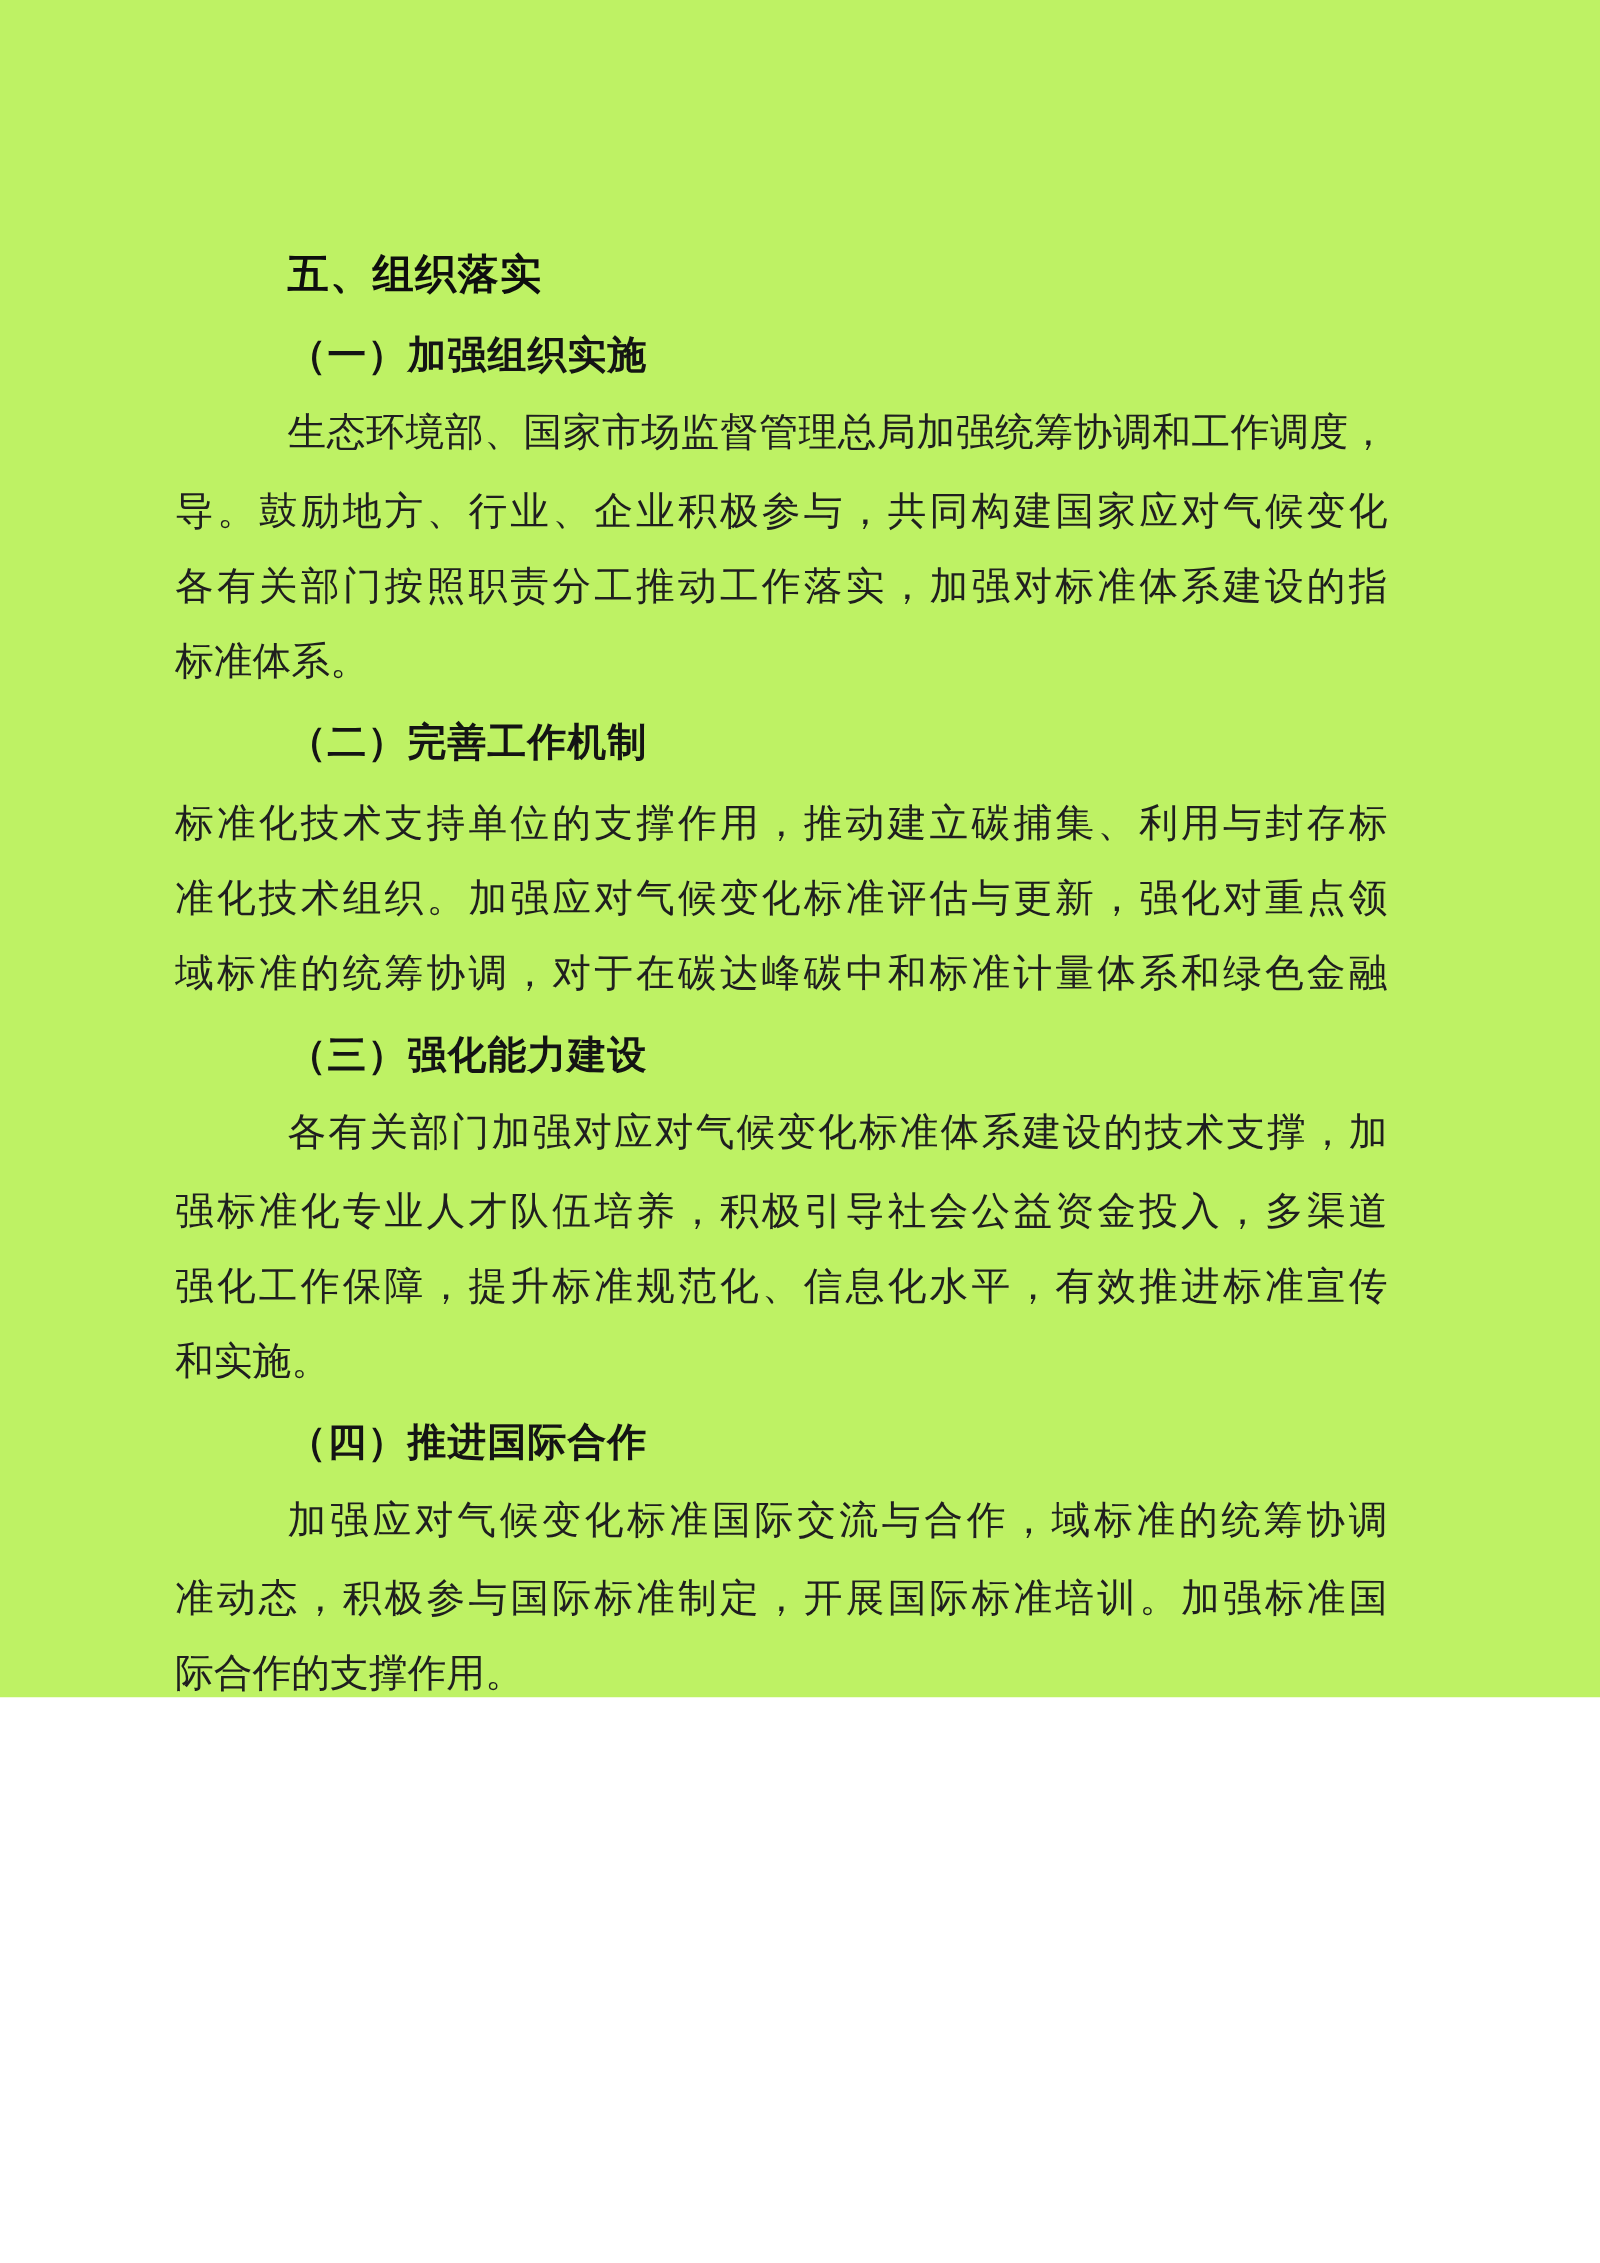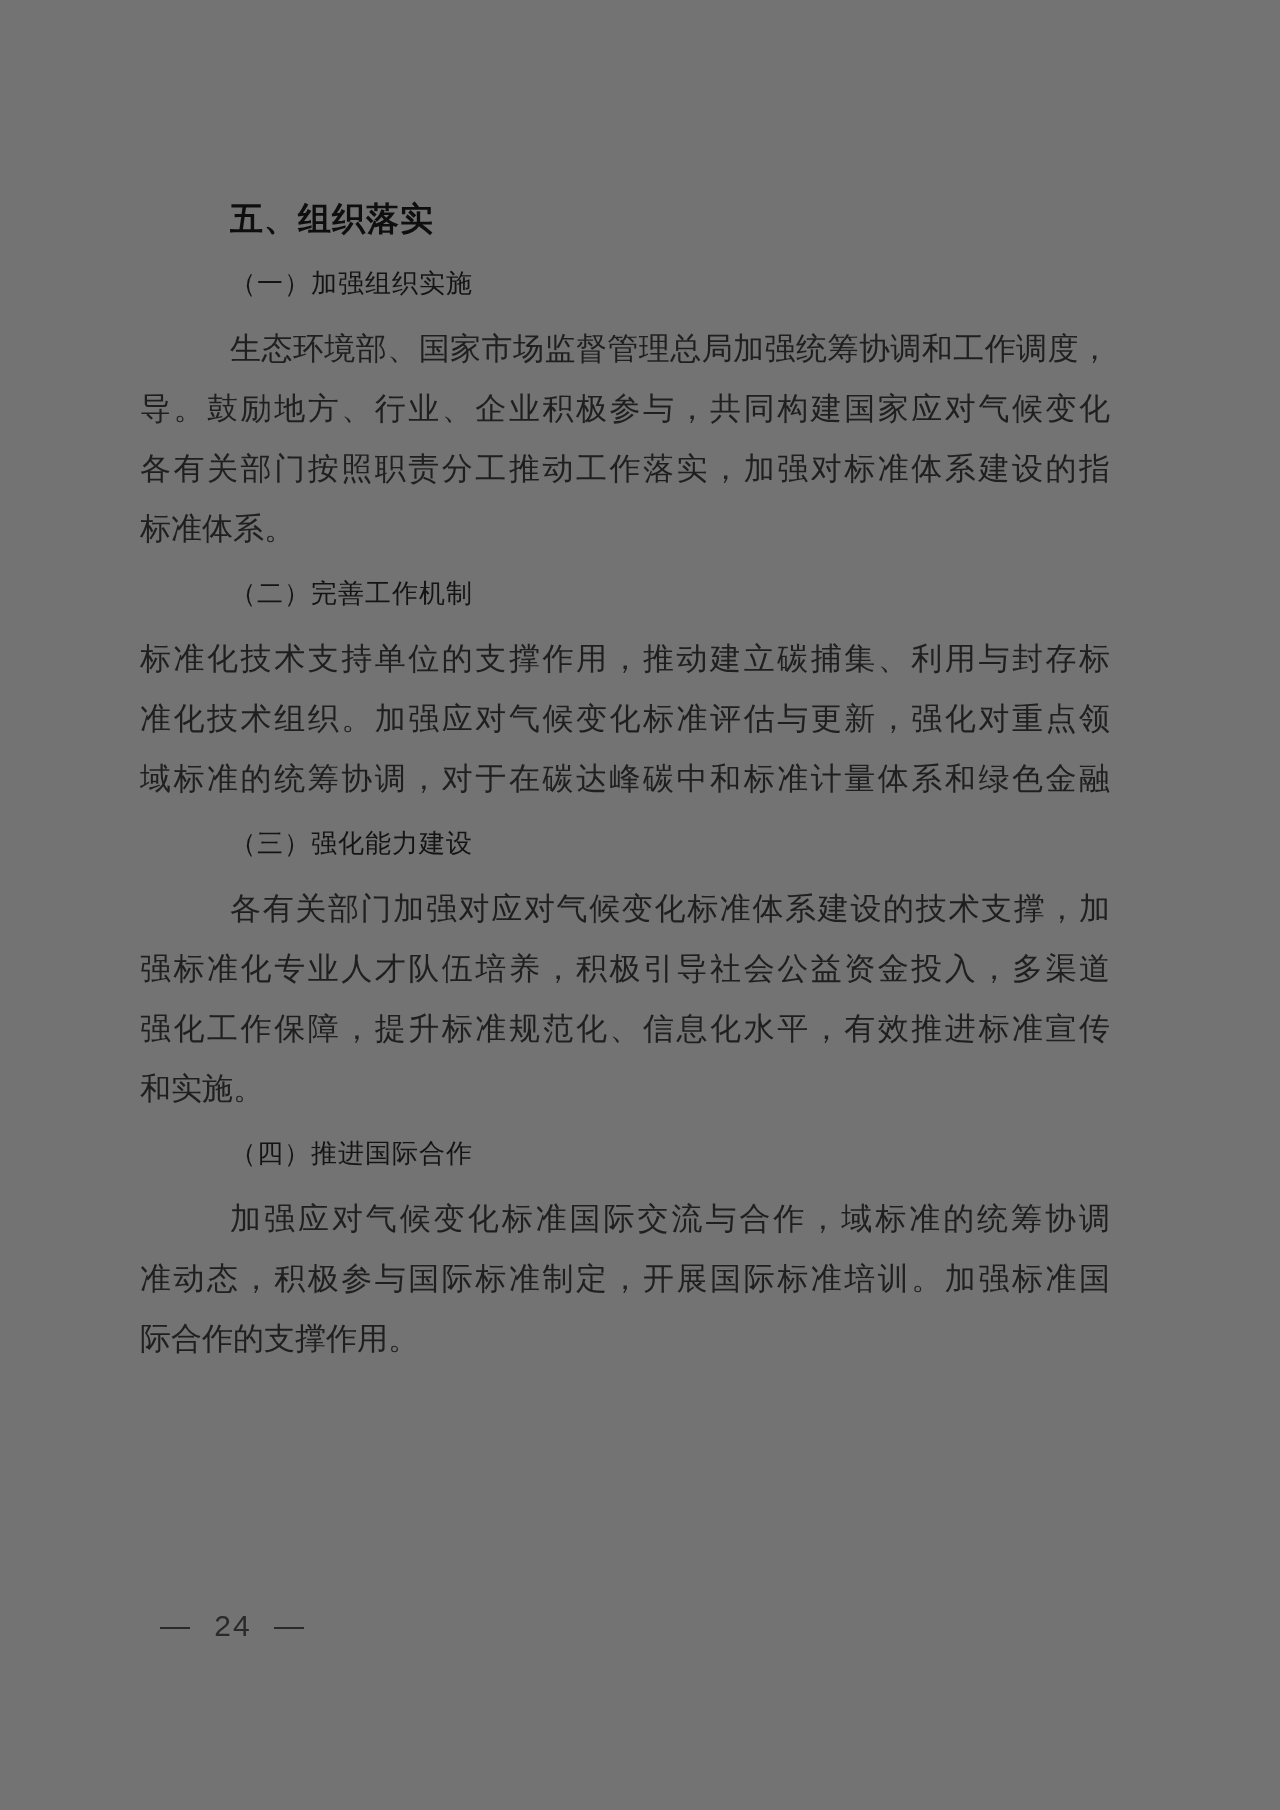--- a/index.html
+++ b/index.html
@@ -3,22 +3,22 @@
 <meta charset="utf-8">
 <style>
   html, body {
     margin: 0;
     padding: 0;
     background: #ffffff;
   }
   .page {
     position: relative;
     width: 1280px;
-    height: 1810px;
-    background: #737373;
+    height: 1358px;
+    background: #bef264;
     overflow: hidden;
     font-family: "Liberation Serif", serif;
   }
   .content {
     position: absolute;
     left: 140px;
     top: 189px;
     width: 970px;
   }
   .section-heading {
@@ -28,40 +28,41 @@
     font-weight: 700;
     font-size: 33px;
     line-height: 60px;
     color: #0e0e0e;
     letter-spacing: 1px;
   }
   .subsection-heading {
     margin: 5px 0;
     padding-left: 90px;
     font-family: "Liberation Serif", serif;
-    font-weight: 400;
-    font-size: 26px;
+    font-weight: 700;
+    font-size: 31px;
     line-height: 60px;
     color: #141414;
     letter-spacing: 1px;
   }
   .para {
     margin: 0;
   }
   .bline {
     font-family: "Liberation Serif", serif;
     font-size: 31px;
     line-height: 60px;
     color: #1f1f1f;
     text-align: justify;
     text-align-last: justify;
     text-justify: inter-ideograph;
   }
   .bline.first {
     padding-left: 90px;
+    font-family: Liberation Mono, monospace;
   }
   .bline.end {
     text-align: right;
     text-align-last: left;
   }
   .page-footer {
     position: absolute;
     left: 160px;
     top: 1608px;
     font-family: Liberation Sans, sans-serif;

